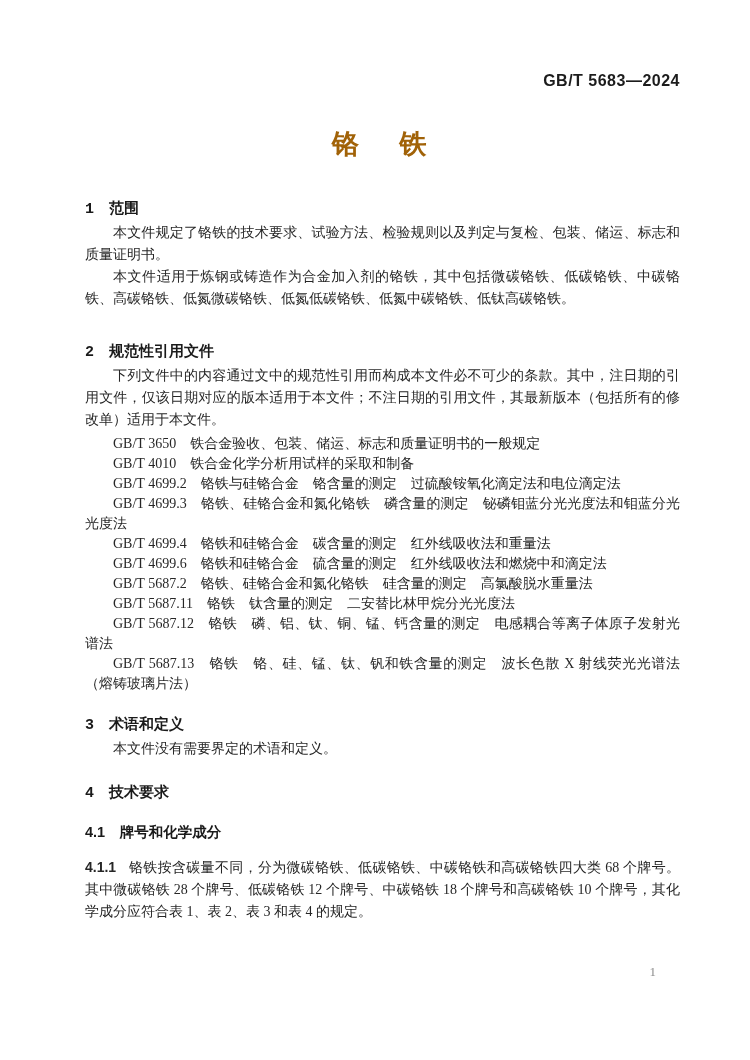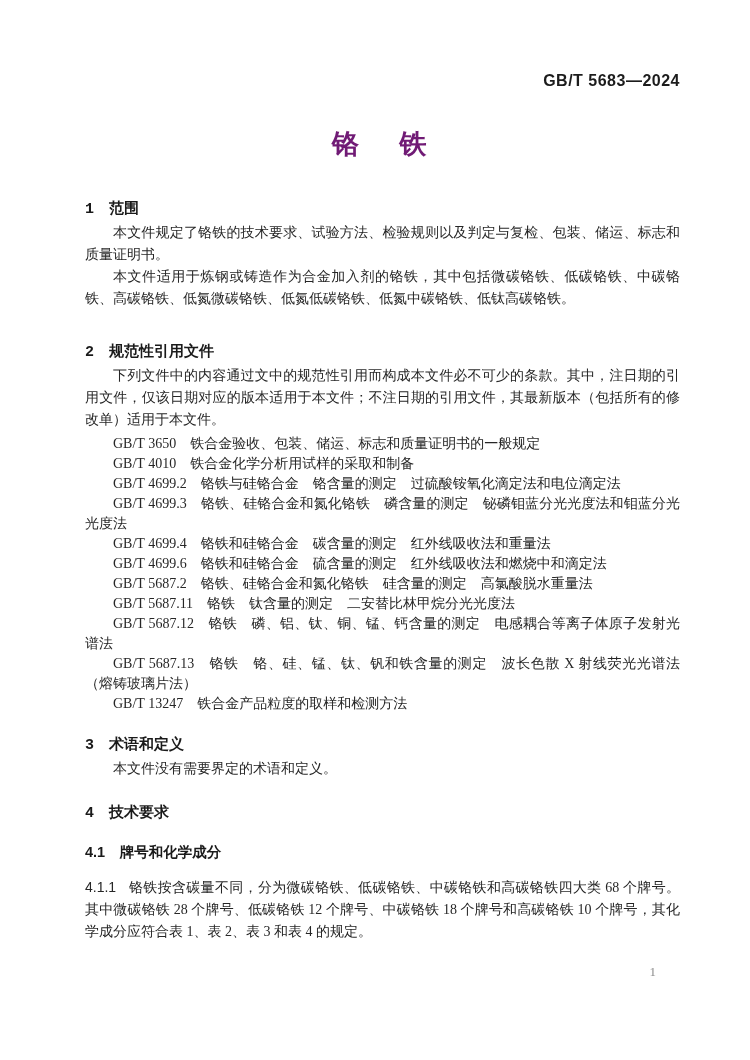--- a/index.html
+++ b/index.html
@@ -25,21 +25,21 @@
     letter-spacing: 0.5px;
     color: #1c1c1c;
   }
   .doc-title {
     margin: 36px 70px 0 85px;
     text-align: center;
     font-family: "Liberation Sans", sans-serif;
     font-weight: 700;
     font-size: 27px;
     letter-spacing: 0.25em;
-    color: #701a75;
+    color: #a16207;
   }
   .content {
     margin: 0 70px 0 85px;
     font-size: 14px;
     line-height: 22px;
   }
   .h-l1 {
     margin: 38px 0 0 0;
     font-family: Liberation Mono, monospace;
     font-weight: 700;
@@ -70,21 +70,21 @@
     text-indent: 2em;
     line-height: 20px;
     text-align: justify;
   }
   p.clause-para {
     margin: 14px 0 0 0;
     text-align: justify;
   }
   .clause-num {
     font-family: "Liberation Sans", sans-serif;
-    font-weight: 400;
+    font-weight: 700;
     margin-right: 0.9em;
   }
   .page-number {
     position: absolute;
     top: 964px;
     right: 94px;
     font-size: 13px;
     color: #8d8d8d;
     font-family: "Liberation Serif", serif;
   }
@@ -115,21 +115,20 @@
         <p class="ref-item">GB/T 3650　铁合金验收、包装、储运、标志和质量证明书的一般规定</p>
         <p class="ref-item">GB/T 4010　铁合金化学分析用试样的采取和制备</p>
         <p class="ref-item">GB/T 4699.2　铬铁与硅铬合金　铬含量的测定　过硫酸铵氧化滴定法和电位滴定法</p>
         <p class="ref-item">GB/T 4699.3　铬铁、硅铬合金和氮化铬铁　磷含量的测定　铋磷钼蓝分光光度法和钼蓝分光光度法</p>
         <p class="ref-item">GB/T 4699.4　铬铁和硅铬合金　碳含量的测定　红外线吸收法和重量法</p>
         <p class="ref-item">GB/T 4699.6　铬铁和硅铬合金　硫含量的测定　红外线吸收法和燃烧中和滴定法</p>
         <p class="ref-item">GB/T 5687.2　铬铁、硅铬合金和氮化铬铁　硅含量的测定　高氯酸脱水重量法</p>
         <p class="ref-item">GB/T 5687.11　铬铁　钛含量的测定　二安替比林甲烷分光光度法</p>
         <p class="ref-item">GB/T 5687.12　铬铁　磷、铝、钛、铜、锰、钙含量的测定　电感耦合等离子体原子发射光谱法</p>
         <p class="ref-item">GB/T 5687.13　铬铁　铬、硅、锰、钛、钒和铁含量的测定　波长色散 X 射线荧光光谱法（熔铸玻璃片法）</p>
-        <p class="ref-item">GB/T 13247　铁合金产品粒度的取样和检测方法</p>
       </div>
     </section>
 
     <section>
       <h2 class="h-l1 h-s3">3　术语和定义</h2>
       <p class="body-para first-para">本文件没有需要界定的术语和定义。</p>
     </section>
 
     <section>
       <h2 class="h-l1 h-s4">4　技术要求</h2>

